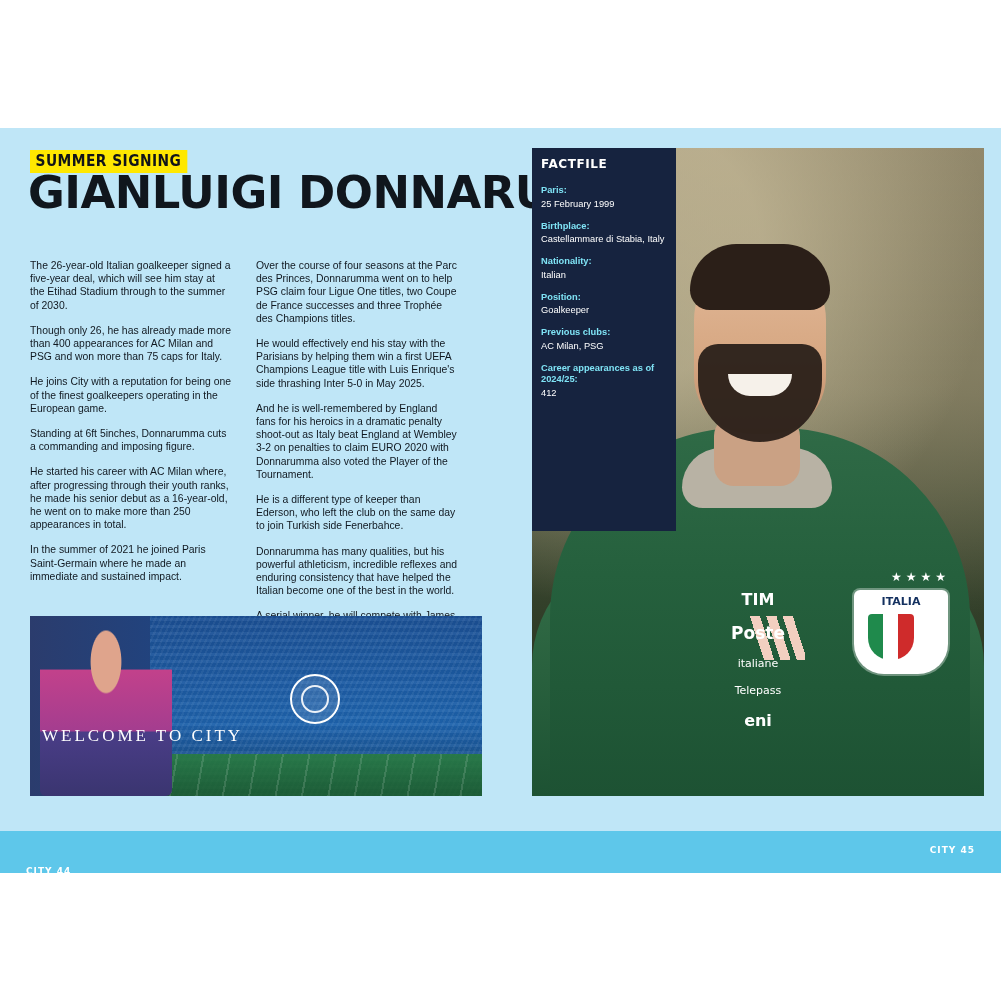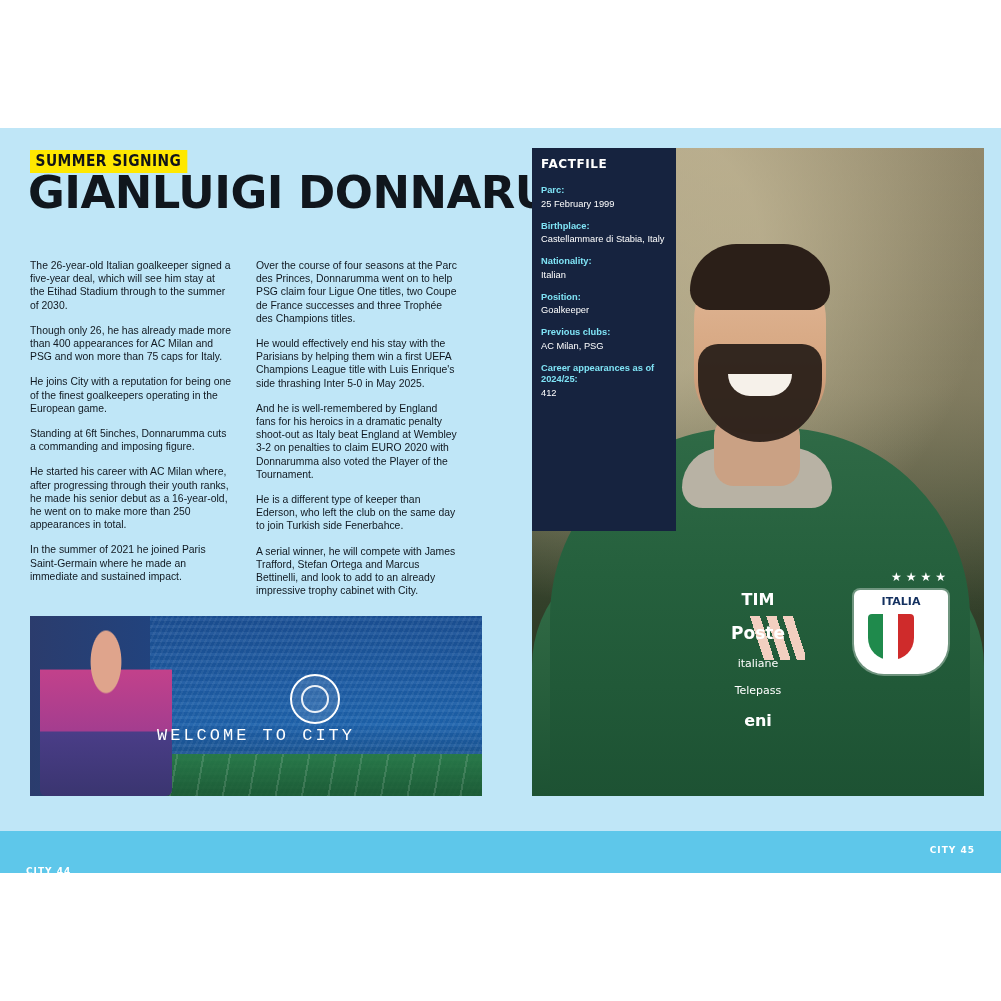--- a/index.html
+++ b/index.html
@@ -141,25 +141,26 @@
     position: absolute;
     left: 9px; top: 9px;
     width: 24px; height: 24px;
     border-radius: 50%;
     border: 2px solid rgba(255,255,255,0.9);
   }
   .promo .welcome {
     position: absolute;
     left: 0; right: 0;
     top: 110px;
-    text-align: center;
+    text-align: left;
     color: #ffffff;
     font-size: 17px;
     letter-spacing: 3px;
-    font-family: Liberation Mono, monospace;
+    font-family: Liberation Serif, serif;
+    padding-left: 12px;
   }
   .promo .bigname {
     position: absolute;
     left: 0; right: 0;
     top: 128px;
     text-align: center;
     color: #ffffff;
     font-size: 40px;
     line-height: 44px;
     letter-spacing: 1px;
@@ -424,20 +425,21 @@
           <p>He joins City with a reputation for being one of the finest goalkeepers operating in the European game.</p>
           <p>Standing at 6ft 5inches, Donnarumma cuts a commanding and imposing figure.</p>
           <p>He started his career with AC Milan where, after progressing through their youth ranks, he made his senior debut as a 16-year-old, he went on to make more than 250 appearances in total.</p>
           <p>In the summer of 2021 he joined Paris Saint-Germain where he made an immediate and sustained impact.</p>
         </div>
         <div class="col right">
           <p>Over the course of four seasons at the Parc des Princes, Donnarumma went on to help PSG claim four Ligue One titles, two Coupe de France successes and three Trophée des Champions titles.</p>
           <p>He would effectively end his stay with the Parisians by helping them win a first UEFA Champions League title with Luis Enrique's side thrashing Inter 5-0 in May 2025.</p>
           <p>And he is well-remembered by England fans for his heroics in a dramatic penalty shoot-out as Italy beat England at Wembley 3-2 on penalties to claim EURO 2020 with Donnarumma also voted the Player of the Tournament.</p>
           <p>He is a different type of keeper than Ederson, who left the club on the same day to join Turkish side Fenerbahce.</p>
+          <p>Donnarumma has many qualities, but his powerful athleticism, incredible reflexes and enduring consistency that have helped the Italian become one of the best in the world.</p>
           <p>A serial winner, he will compete with James Trafford, Stefan Ortega and Marcus Bettinelli, and look to add to an already impressive trophy cabinet with City.</p>
         </div>
       </div>
 
       <div class="promo">
         <div class="crowd"></div>
         <div class="pitch"></div>
         <div class="pitch-lines"></div>
         <div class="keeper"></div>
         <div class="badge"></div>
@@ -469,21 +471,21 @@
           <span class="s-small">italiane</span>
           <span class="s-small">Telepass</span>
           <span class="s-eni">eni</span>
         </div>
       </div>
 
       <div class="factfile">
         <div class="title">FACTFILE</div>
         <div class="items">
           <div class="item">
-            <div class="k">Parc:</div>
+            <div class="k">Paris:</div>
             <div class="v">25 February 1999</div>
           </div>
           <div class="item">
             <div class="k">Birthplace:</div>
             <div class="v">Castellammare di Stabia, Italy</div>
           </div>
           <div class="item">
             <div class="k">Nationality:</div>
             <div class="v">Italian</div>
           </div>

